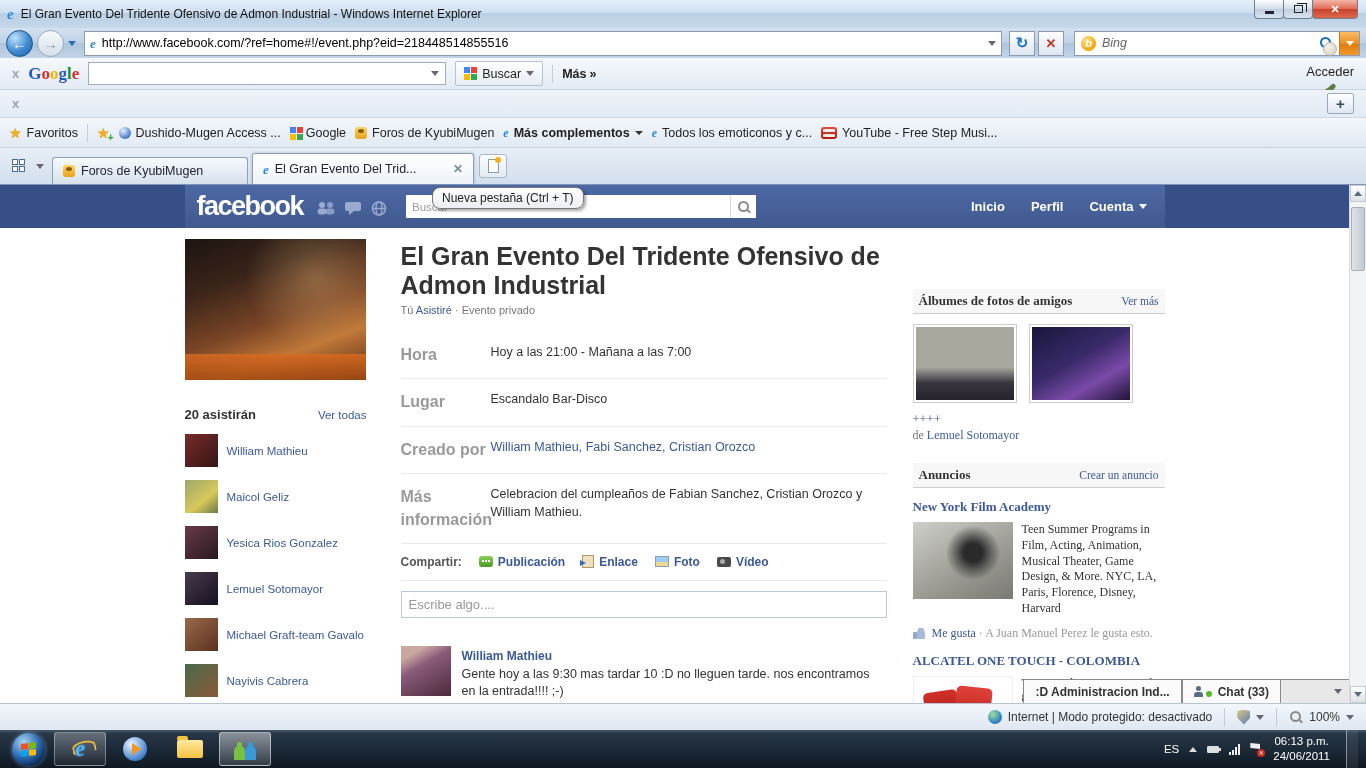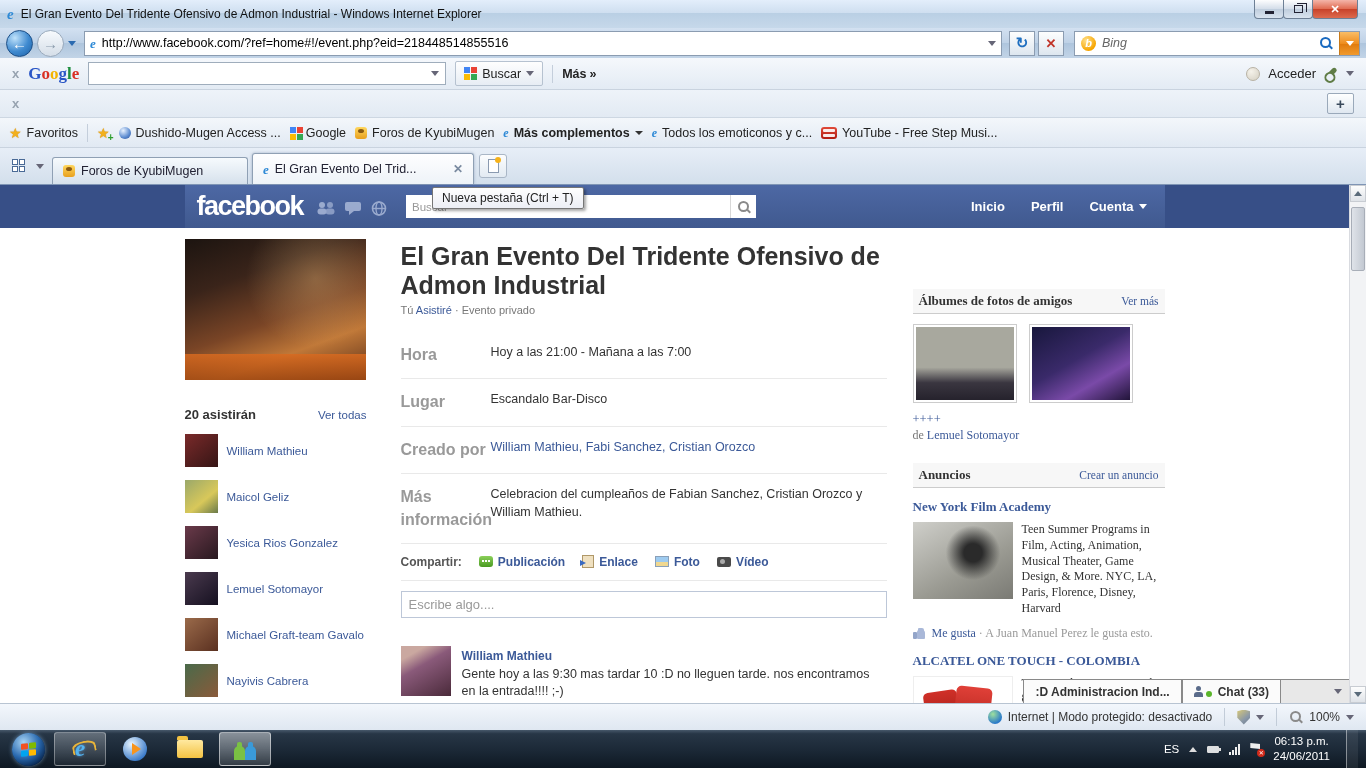--- a/index.html
+++ b/index.html
@@ -57,21 +57,21 @@
   .glogo { font-family:"Liberation Serif", serif; font-size:17px; font-weight:bold; letter-spacing:0; }
   .gl-b{color:#2a56c6;} .gl-r{color:#d93025;} .gl-y{color:#f4b400;} .gl-g{color:#1e8e3e;}
   .ginput { width:358px; height:23px; background:#fff; border:1px solid #9fadbc; display:flex; align-items:center; justify-content:flex-end; padding:0 6px; }
   .gsearch { height:25px; display:flex; align-items:center; gap:5px; padding:0 8px; border:1px solid #b6c2d0; border-radius:2px;
     background:linear-gradient(#fefefe,#e7edf4); font-size:12.5px; color:#222; }
   .gicon { width:13px; height:13px; display:grid; grid-template-columns:6px 6px; grid-template-rows:6px 6px; gap:1px; }
   .gicon i { display:block; } .gicon i:nth-child(1){background:#4285f4;} .gicon i:nth-child(2){background:#ea4335;}
   .gicon i:nth-child(3){background:#fbbc05;} .gicon i:nth-child(4){background:#34a853;}
   .sep-v { width:1px; height:18px; background:#c4cedb; }
   .gmas { font-size:12.5px; color:#222; font-weight:bold; display:flex; gap:3px; align-items:center; }
-  .gbar-right { margin-left:auto; display:flex; align-items:center; gap:8px; }
+  .gbar-right { margin-left:auto; display:flex; align-items:center; gap:8px;flex-direction:column; }
   .acc-circle { width:14px; height:14px; border-radius:50%; background:radial-gradient(circle at 35% 30%, #f5f2ea, #d4cfc2); border:1px solid #b8b2a4; }
   .acc-label { font-size:13px; color:#222; }
   .i-wrench { width:14px; height:5px; background:#5f7c46; border-radius:3px; transform:rotate(-45deg); position:relative; }
   .i-wrench::before { content:""; position:absolute; left:-2px; top:-1px; width:7px; height:7px; border:2px solid #5f7c46; border-radius:50%; background:#e9eff6; }
 
   
   .tbar2 { position:absolute; top:90px; left:0; width:1366px; height:28px;
     background:linear-gradient(#eef3f9,#e2eaf3); border-bottom:1px solid #cdd7e2; display:flex; align-items:center; padding:0 12px; }
   .add-btn { margin-left:auto; width:27px; height:21px; border:1px solid #9aa9ba; border-radius:2px;
     background:linear-gradient(#feffff,#dfe7f0); color:#3a4a5c; font-size:15px; font-weight:bold;
@@ -122,21 +122,21 @@
   .fblogo { font-size:27px; font-weight:bold; color:#fff; letter-spacing:-1.5px; margin-right:4px; }
   .fbico { opacity:.85; margin-top:3px; }
   .fbsearch { margin-left:10px; width:350px; height:23px; background:#fff; display:flex; align-items:stretch; }
   .fbsearch input { flex:1; border:none; outline:none; font-size:11.5px; color:#333; padding:0 6px; font-family:"Liberation Sans",sans-serif; }
   .fbsearch input::placeholder { color:#999; }
   .fbs-btn { width:26px; border-left:1px solid #d8d8d8; display:flex; align-items:center; justify-content:center; background:#fff; }
   .fbnav { margin-left:auto; display:flex; align-items:center; gap:26px; font-size:13px; font-weight:bold; color:#fff; padding-right:6px; }
   .fbnav .item { display:flex; align-items:center; gap:5px; }
 
   .tooltip { position:absolute; left:432px; top:2px; z-index:60; background:linear-gradient(#fefefe,#eceef5);
-    border:1px solid #767676; border-radius:2px; padding:3px 9px; font-size:12px; color:#222; box-shadow:2px 2px 3px rgba(0,0,0,.35); }
+    border:1px solid #767676; border-radius:8px; padding:3px 9px; font-size:12px; color:#222; box-shadow:2px 2px 3px rgba(0,0,0,.35); }
 
   .fbpage { width:980px; margin:0 auto; display:flex; padding-top:11px; }
   .col-left { width:196px; flex-shrink:0; }
   .event-photo { width:181px; height:141px;
     background: radial-gradient(circle at 72% 28%, rgba(255,210,140,.3), transparent 42%),
       linear-gradient(160deg,#1c1410 0%,#3a241a 28%,#7a4526 55%,#c07838 74%,#5a2e18 100%); position:relative; }
   .event-photo::after { content:""; position:absolute; left:0; right:0; bottom:0; height:26px; background:linear-gradient(#d86a20,#a34a12); opacity:.85; }
   .att-head { display:flex; justify-content:space-between; align-items:baseline; margin:27px 14px 12px 0; }
   .att-count { font-size:13px; font-weight:bold; color:#333; }
   .link { color:#3b5998; text-decoration:none; }

